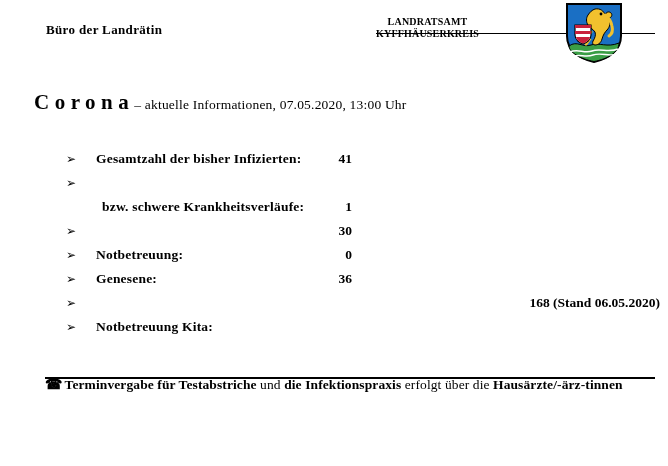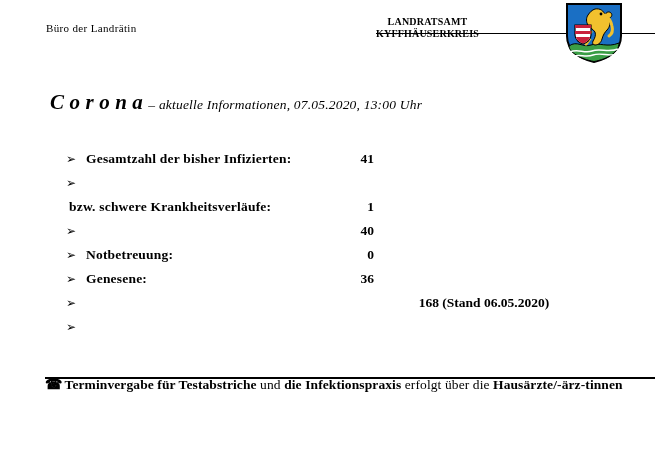--- a/index.html
+++ b/index.html
@@ -28,22 +28,22 @@
     position: absolute;
     top: 0;
     left: 0;
     width: 668px;
     height: 70px;
   }
   .office-title {
     position: absolute;
     left: 46px;
     top: 22px;
-    font-size: 11px;
-    font-weight: normal;
+    font-size: 13px;
+    font-weight: bold;
     letter-spacing: 0.35px;
     white-space: nowrap;
   }
   .authority {
     position: absolute;
     left: 376px;
     top: 16px;
     font-size: 10px;
     font-weight: bold;
     line-height: 11.5px;
@@ -64,24 +64,23 @@
     position: absolute;
     left: 565px;
     top: 2px;
     width: 58px;
     height: 62px;
   }
 
   
   .doc-title {
     position: absolute;
-    left: 50px;
+    left: 34px;
     top: 90px;
     white-space: nowrap;
-    font-style: italic;
   }
   .doc-title .corona {
     font-size: 21px;
     font-weight: bold;
     letter-spacing: 5.5px;
   }
   .doc-title .subtitle {
     font-size: 13.5px;
     font-weight: normal;
     letter-spacing: 0.2px;
@@ -101,44 +100,44 @@
   }
   .bullet {
     position: absolute;
     left: 66px;
     top: 3px;
     font-size: 12px;
     line-height: 16px;
   }
   .stat-label {
     position: absolute;
-    left: 86px;
+    left: 96px;
     top: 2px;
     font-size: 13.5px;
     font-weight: bold;
     letter-spacing: 0.2px;
     line-height: 17px;
   }
   .stat-label.cont {
-    left: 69px;
+    left: 102px;
   }
   .stat-value {
     position: absolute;
-    left: 308px;
+    left: 286px;
     width: 66px;
     text-align: right;
     top: 2px;
     font-size: 13.5px;
     font-weight: bold;
     line-height: 17px;
   }
   .stat-value.wide {
-    left: 324px;
+    left: 340px;
     width: 320px;
-    text-align: center;
+    text-align: right;
   }
 
   
   .rule-top {
     position: absolute;
     left: 45px;
     top: 377px;
     width: 610px;
     height: 1.6px;
     background: #000000;
@@ -216,21 +215,21 @@
       <span class="bullet">➢</span>
     </div>
 
     <div class="stat-row">
       <span class="stat-label cont">bzw. schwere Krankheitsverläufe:</span>
       <span class="stat-value">1</span>
     </div>
 
     <div class="stat-row">
       <span class="bullet">➢</span>
-      <span class="stat-value">40</span>
+      <span class="stat-value">30</span>
     </div>
 
     <div class="stat-row">
       <span class="bullet">➢</span>
       <span class="stat-label">Notbetreuung:</span>
       <span class="stat-value">0</span>
     </div>
 
     <div class="stat-row">
       <span class="bullet">➢</span>
@@ -238,20 +237,21 @@
       <span class="stat-value">36</span>
     </div>
 
     <div class="stat-row">
       <span class="bullet">➢</span>
       <span class="stat-value wide">168 (Stand 06.05.2020)</span>
     </div>
 
     <div class="stat-row">
       <span class="bullet">➢</span>
+      <span class="stat-label">Notbetreuung Kita:</span>
     </div>
 
   </div>
 
   <div class="rule-top"></div>
 
   <div class="footer-note">
     <span class="phone-icon">☎</span><b>Terminvergabe für Testabstriche</b><span> und </span><b>die Infektionspraxis</b><span> erfolgt über die </span><b>Hausärzte/-ärz-</b><b>tinnen</b>
   </div>
 

